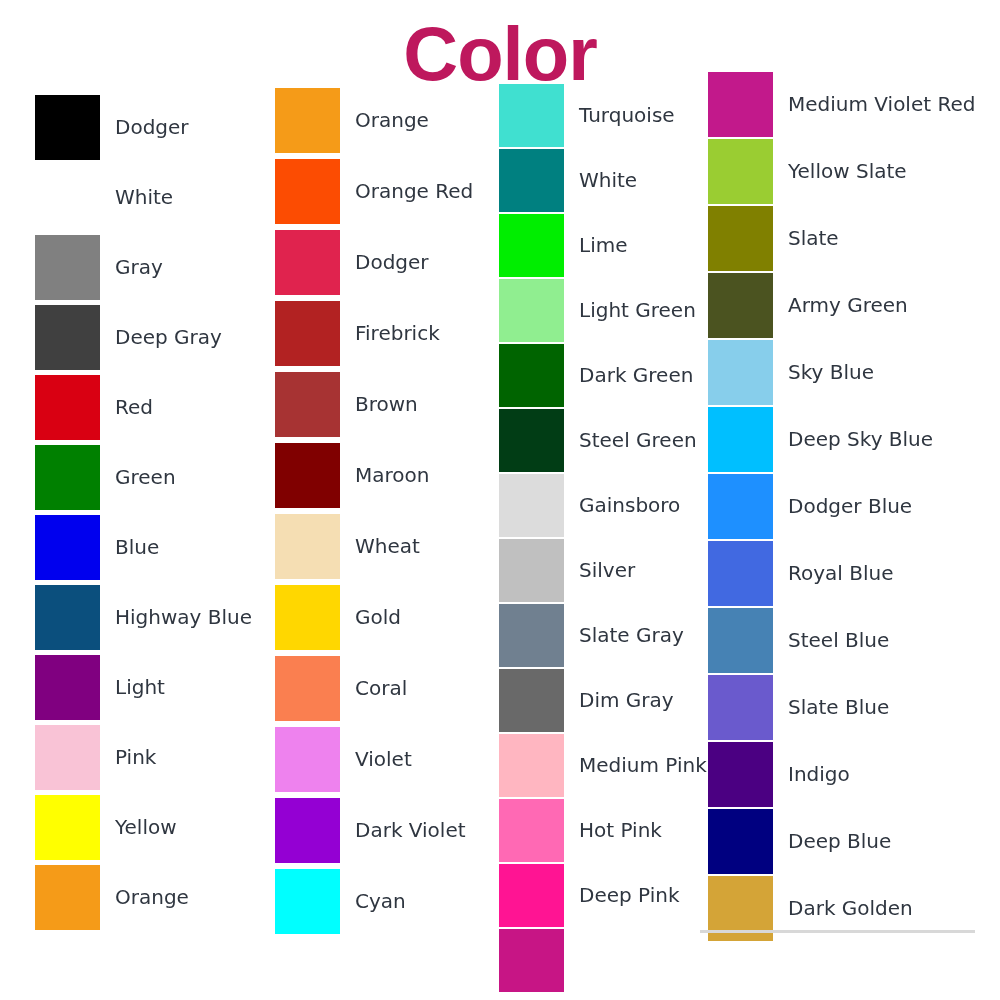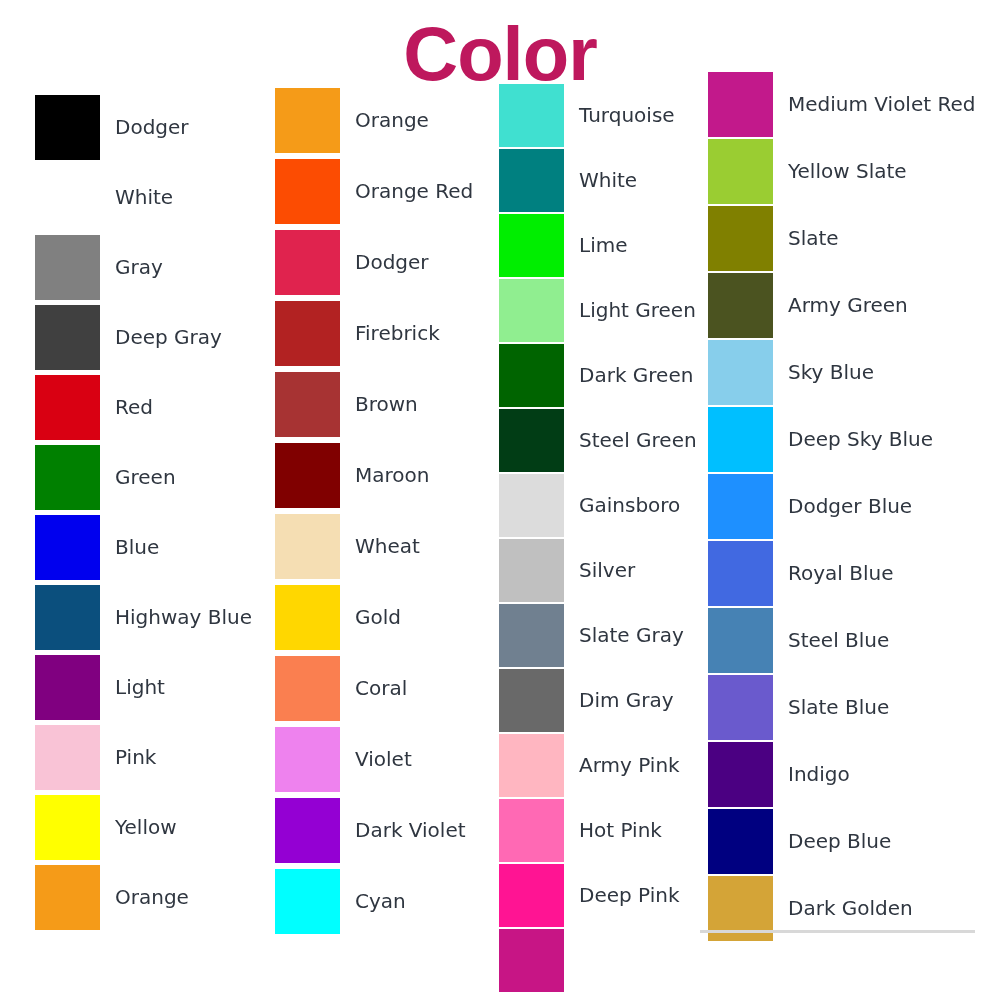--- a/index.html
+++ b/index.html
@@ -241,21 +241,21 @@
       <div class="color-row">
         <span class="swatch" title="#708090" style="background: rgb(112, 128, 144);"></span>
         <span class="swatch-label">Slate Gray</span>
       </div>
       <div class="color-row">
         <span class="swatch" title="#696969" style="background: rgb(105, 105, 105);"></span>
         <span class="swatch-label">Dim Gray</span>
       </div>
       <div class="color-row">
         <span class="swatch" title="#ffb6c1" style="background: rgb(255, 182, 193);"></span>
-        <span class="swatch-label">Army Pink</span>
+        <span class="swatch-label">Medium Pink</span>
       </div>
       <div class="color-row">
         <span class="swatch" title="#ff69b4" style="background: rgb(255, 105, 180);"></span>
         <span class="swatch-label">Hot Pink</span>
       </div>
       <div class="color-row">
         <span class="swatch" title="#ff1493" style="background: rgb(255, 20, 147);"></span>
         <span class="swatch-label">Deep Pink</span>
       </div>
       <div class="color-row">

